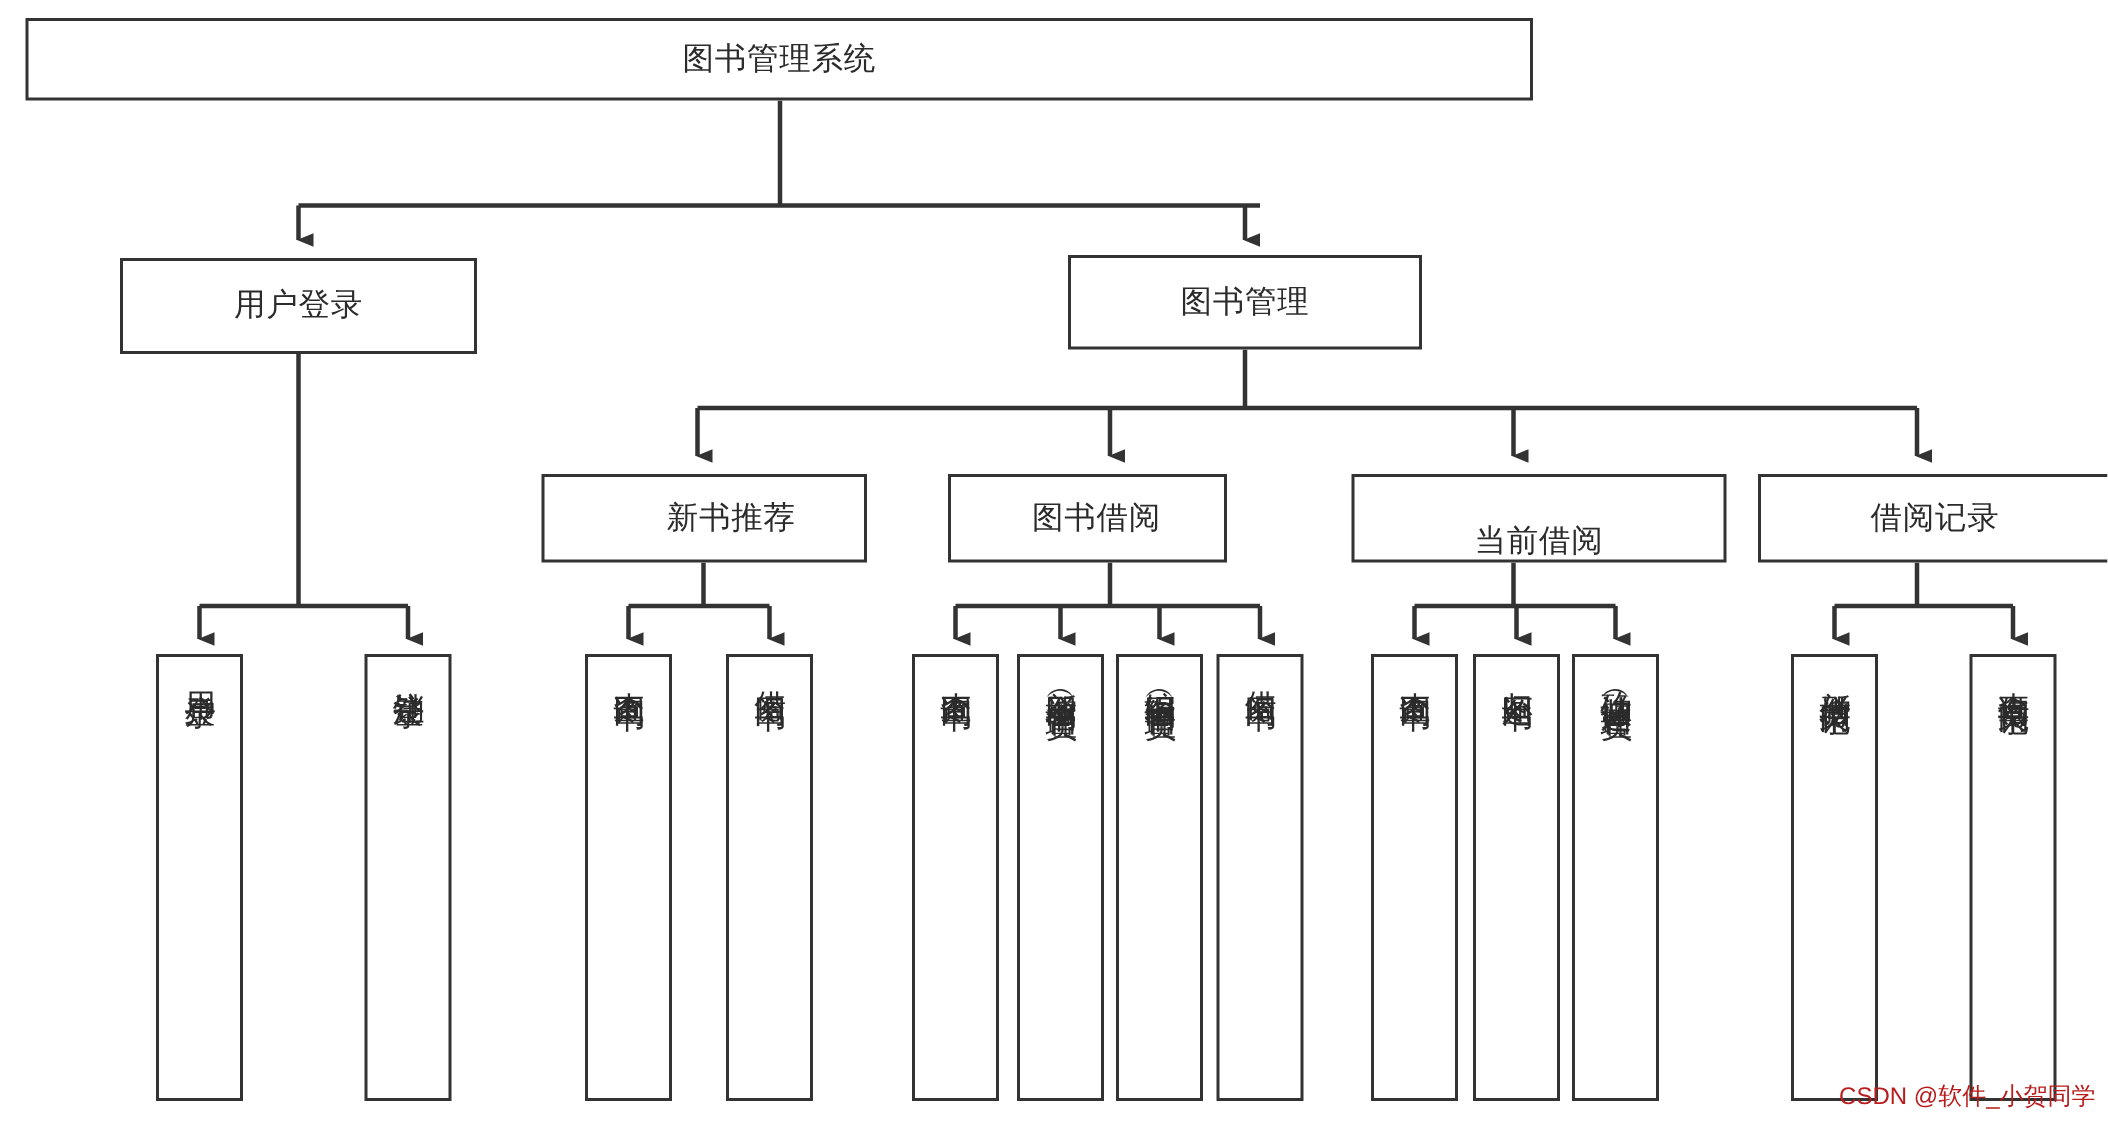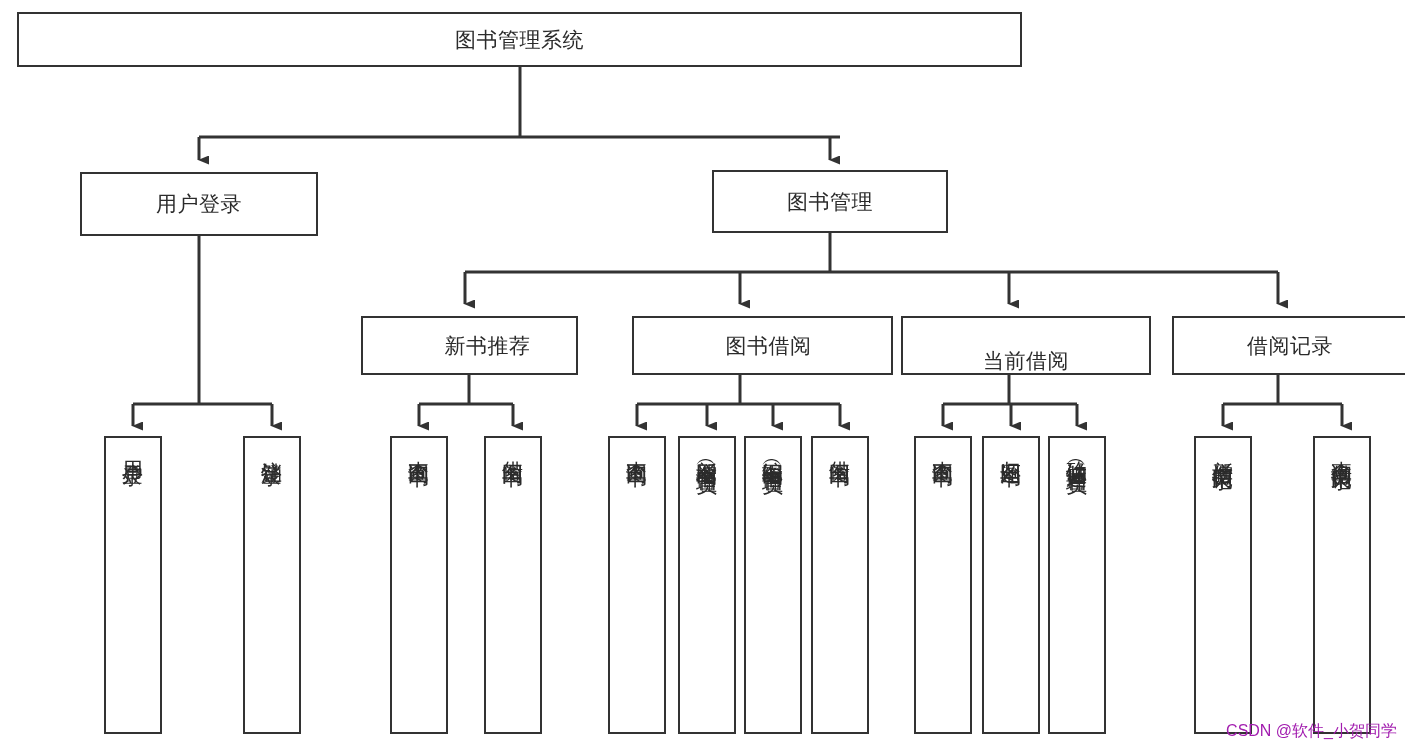--- a/index.html
+++ b/index.html
@@ -60,21 +60,21 @@
     text-orientation: upright;
     font-size: 21px;
     letter-spacing: 2px;
     line-height: 1.0;
   }
   #watermark {
     position: absolute;
     right: 8px;
     bottom: 5px;
     font-size: 16px;
-    color: #a21caf;
+    color: #b91c1c;
     white-space: nowrap;
     font-family: "Liberation Sans", "DejaVu Sans", sans-serif;
     pointer-events: none;
   }
 </style>
 </head>
 <body>
 
 <div id="diagram-root">
 
@@ -137,21 +137,21 @@
   </div>
 
   <div class="node horiz" style="left:712px; top:170px; width:236px; height:63px;">
     <span class="node-label">图书管理</span>
   </div>
 
   <div class="node horiz" style="left:361px; top:316px; width:217px; height:59px;padding-left:36px;">
     <span class="node-label">新书推荐</span>
   </div>
 
-  <div class="node horiz" style="left:632px; top:316px; width:261px; height:59px;padding-left:12px;">
+  <div class="node horiz" style="left:632px; top:316px; width:186px; height:59px;padding-left:12px;">
     <span class="node-label">图书借阅</span>
   </div>
 
   <div class="node horiz" style="left:901px; top:316px; width:250px; height:59px;align-items:flex-end;">
     <span class="node-label">当前借阅</span>
   </div>
 
   <div class="node horiz" style="left:1172px; top:316px; width:236px; height:59px;">
     <span class="node-label">借阅记录</span>
   </div>

